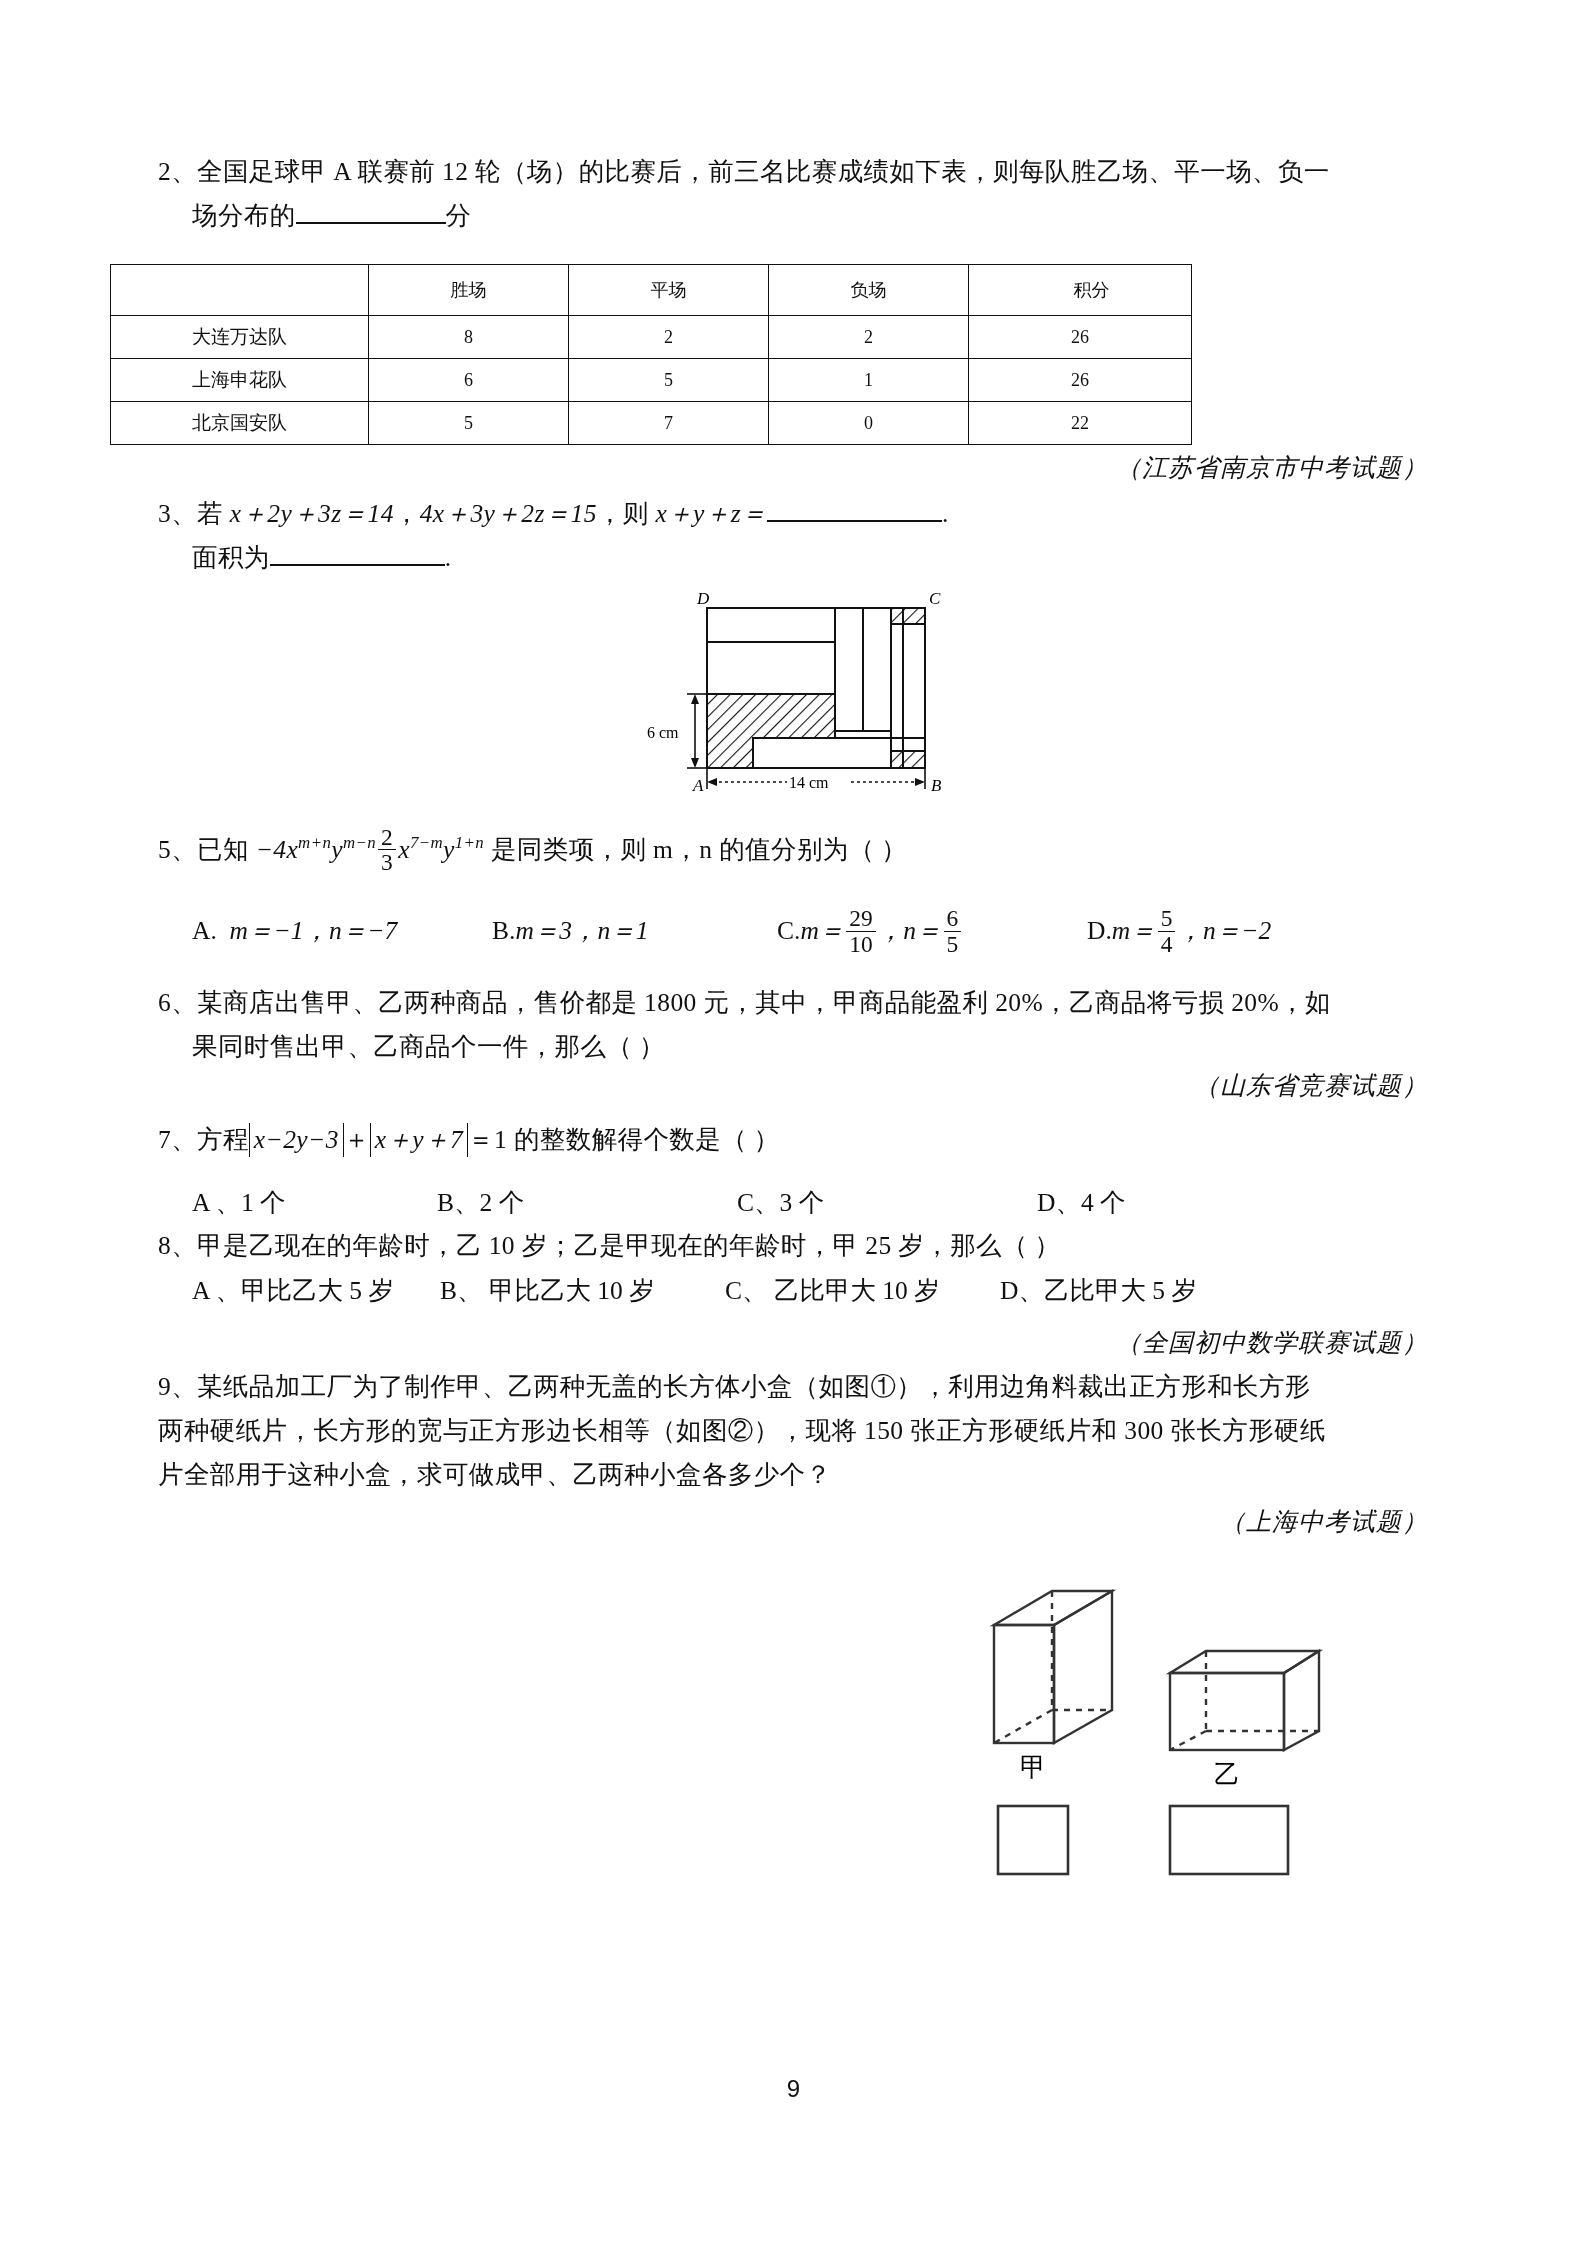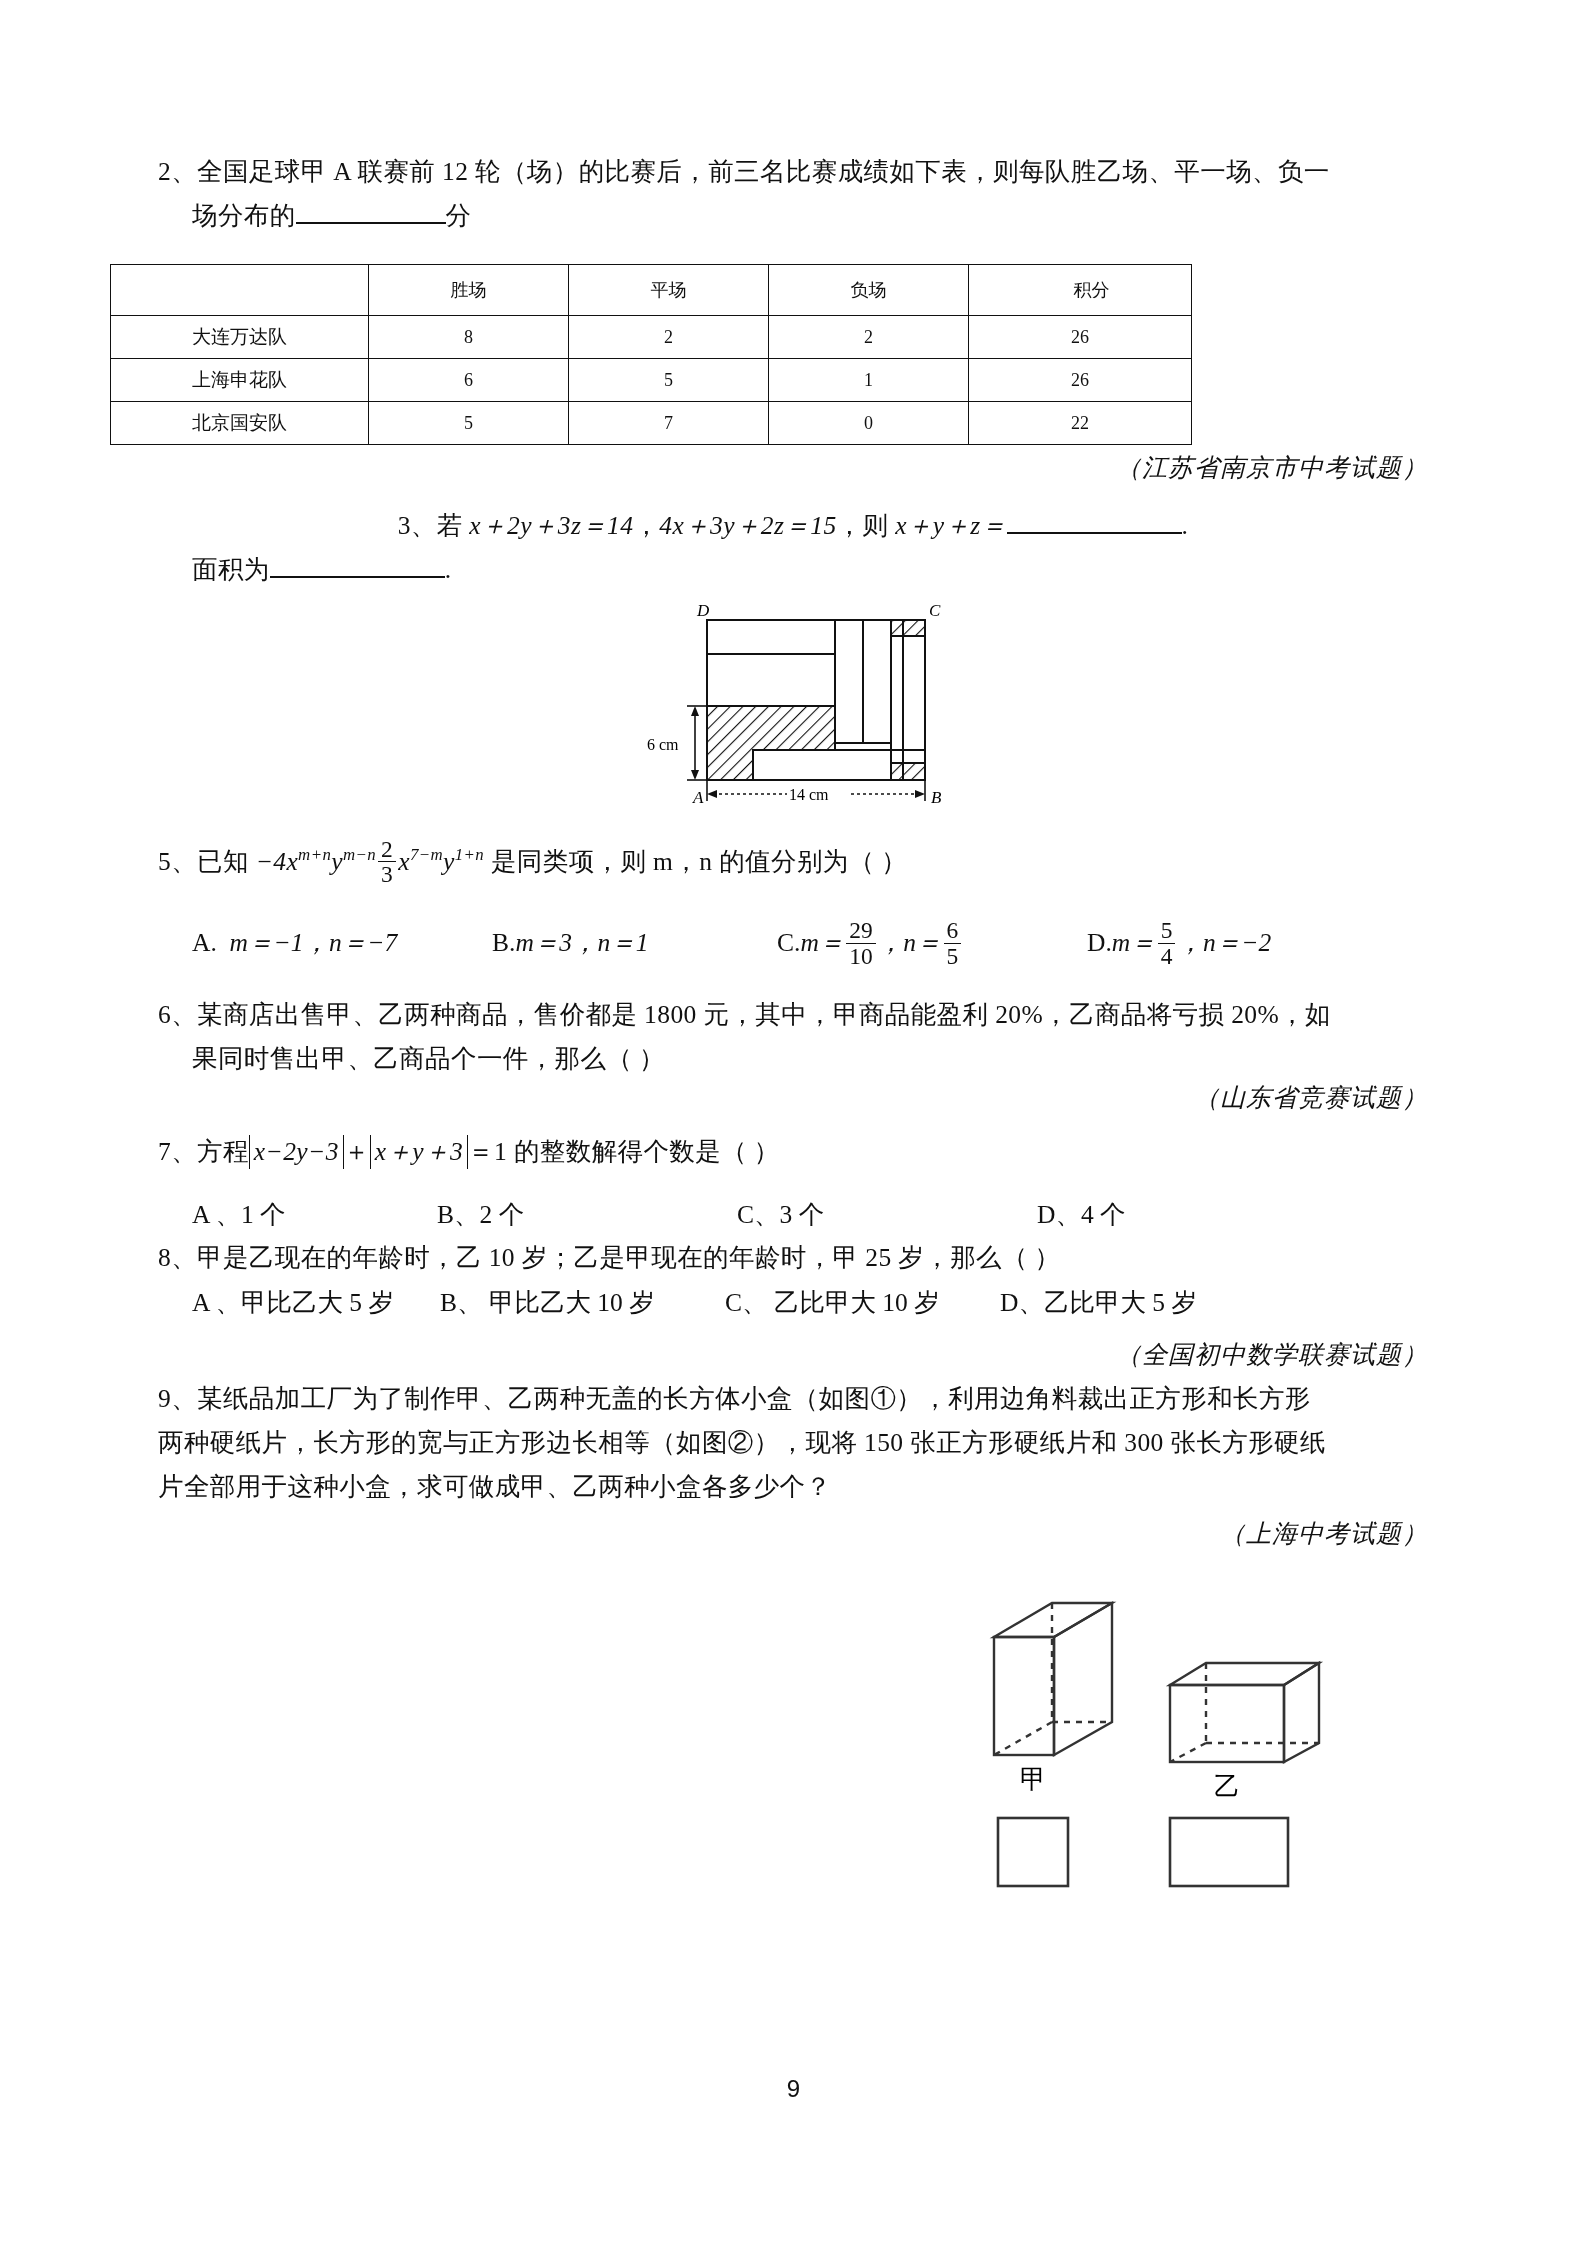--- a/index.html
+++ b/index.html
@@ -169,21 +169,21 @@
           <td>0</td>
           <td>22</td>
         </tr>
       </tbody>
           </table>
     </div>
 
     <div class="src" style="margin-top:6px;">（江苏省南京市中考试题）</div>
   </div>
 
-  <div class="para" style="margin-top:20px;text-align:center;">
+  <div class="para" style="margin-top:8px;">
     <div class="ln">
       <span>3、若 </span><i class="v">x＋2y＋3z＝14</i><span>，</span><i class="v">4x＋3y＋2z＝15</i><span>，则 </span><i class="v">x＋y＋z＝</i><span class="blank b175"></span><span>.</span>
     </div>
   </div>
 
   <div class="para">
     <div class="ln indent">
       <span>面积为</span><span class="blank b175"></span><span>.</span>
     </div>
 
@@ -249,21 +249,21 @@
   </div>
 
   <div class="para" style="margin-top:22px;">
     <div class="ln">6、某商店出售甲、乙两种商品，售价都是 1800 元，其中，甲商品能盈利 20%，乙商品将亏损 20%，如</div>
     <div class="ln indent">果同时售出甲、乙商品个一件，那么（        ）</div>
     <div class="src">（山东省竞赛试题）</div>
   </div>
 
   <div class="para" style="margin-top:16px;">
     <div class="ln">
-      <span>7、方程</span><span class="abs"><i class="v">x−2y−3</i></span><span>＋</span><span class="abs"><i class="v">x＋y＋3</i></span><span>＝1 的整数解得个数是（        ）</span>
+      <span>7、方程</span><span class="abs"><i class="v">x−2y−3</i></span><span>＋</span><span class="abs"><i class="v">x＋y＋7</i></span><span>＝1 的整数解得个数是（        ）</span>
     </div>
     <div class="opts indent" style="margin-top:18px;">
       <span class="opt" style="width:245px;">A 、1 个</span><span class="opt" style="width:300px;">B、2 个</span><span class="opt" style="width:300px;">C、3 个</span><span class="opt">D、4 个</span>
     </div>
   </div>
 
   <div class="para">
     <div class="ln">8、甲是乙现在的年龄时，乙 10 岁；乙是甲现在的年龄时，甲 25 岁，那么（        ）</div>
     <div class="opts indent">
       <span class="opt" style="width:248px;">A 、甲比乙大 5 岁</span><span class="opt" style="width:285px;">B、 甲比乙大 10 岁</span><span class="opt" style="width:275px;">C、 乙比甲大 10 岁</span><span class="opt">D、乙比甲大 5 岁</span>

